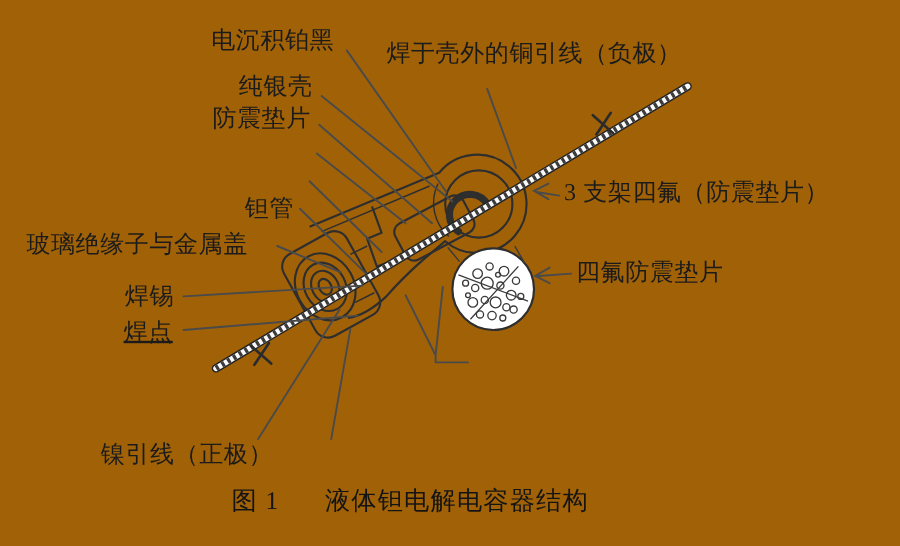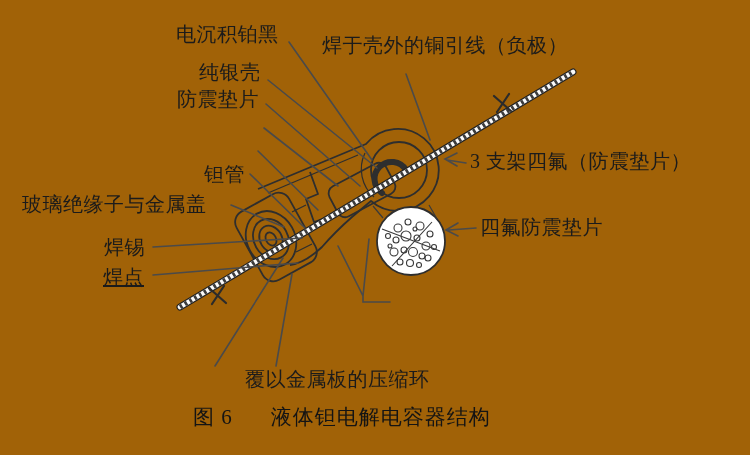--- a/index.html
+++ b/index.html
@@ -128,19 +128,19 @@
   <div class="lbl l0">电沉积铂黑</div>
   <div class="lbl l1">纯银壳</div>
   <div class="lbl l2">防震垫片</div>
   <div class="lbl l5">钽管</div>
   <div class="lbl l6">焊于壳外的铜引线（负极）</div>
   <div class="lbl l7">3 支架四氟（防震垫片）</div>
   <div class="lbl l8">玻璃绝缘子与金属盖</div>
   <div class="lbl l9">四氟防震垫片</div>
   <div class="lbl l10">焊锡</div>
   <div class="lbl l11">焊点</div>
-  <div class="lbl l14">覆以金属板的压缩环</div>
+  <div class="lbl l13">镍引线（正极）</div>
 
   <div class="caption">
-    <span class="num">图 6</span><span>液体钽电解电容器结构</span>
+    <span class="num">图 1</span><span>液体钽电解电容器结构</span>
   </div>
 
 </div>
 
 </body></html>

